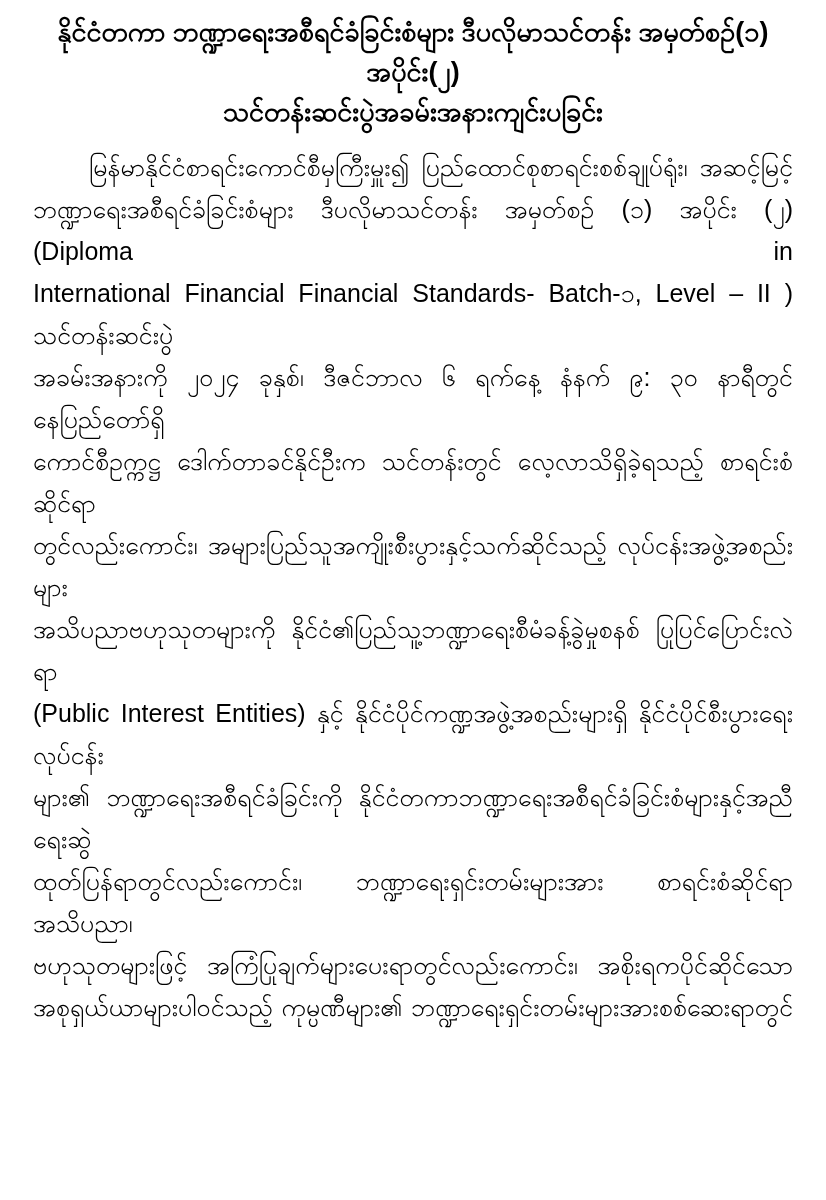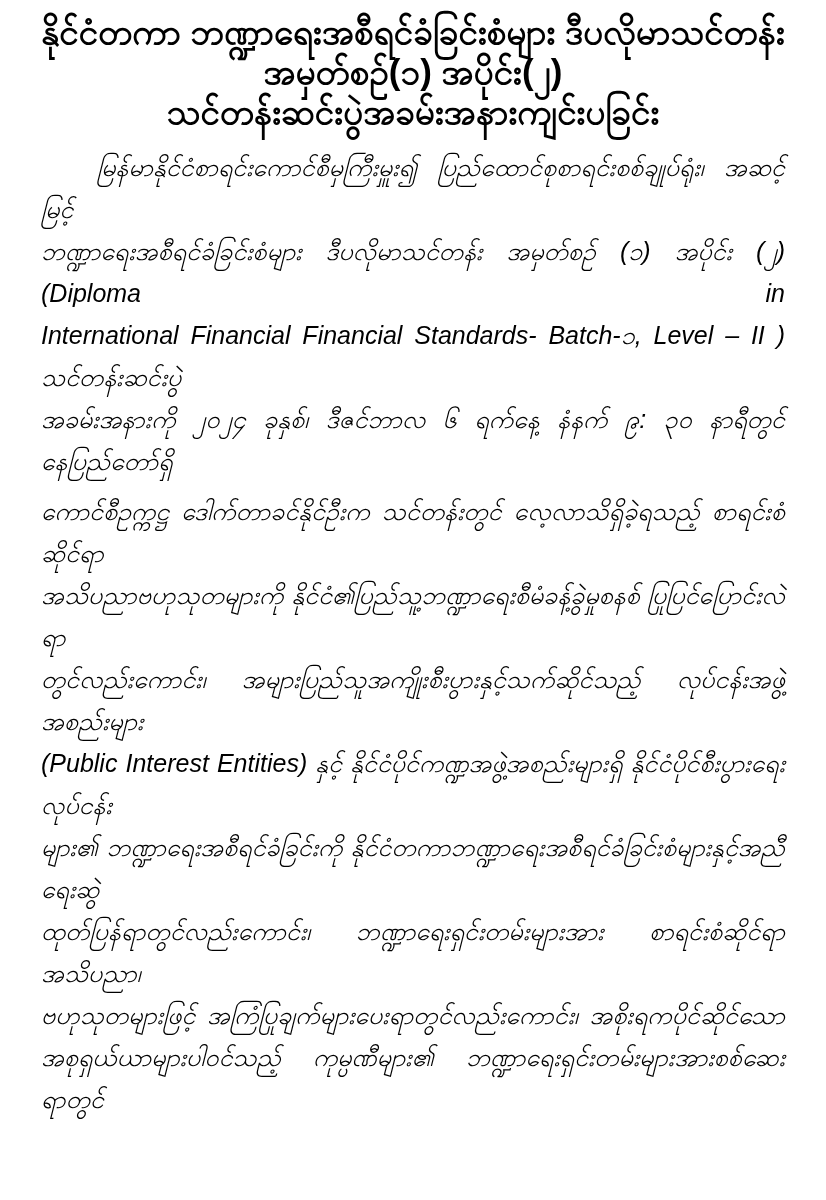--- a/index.html
+++ b/index.html
@@ -17,34 +17,33 @@
   .page {
     box-sizing: border-box;
     width: 826px;
     height: 1200px;
     padding: 12px 33px 0 33px;
     background: #ffffff;
   }
   .title-block {
     text-align: center;
     font-weight: bold;
-    font-size: 35px;
+    font-size: 27px;
     line-height: 40px;
     margin-bottom: 14px;
   }
   .title-line {
     text-align: center;
   }
   .body-text {
     font-size: 25px;
     line-height: 42px;
   }
   .para {
-    margin: 8px;
-    font-style: italic;
+    margin: 0;
   }
   .line {
     min-height: 42px;
     text-align: justify;
     text-align-last: justify;
     word-spacing: 1px;
   }
   .line.first {
     text-indent: 56px;
   }
@@ -62,22 +61,22 @@
   </div>
   <div class="body-text">
       <div class="para">
         <div class="line first">မြန်မာနိုင်ငံစာရင်းကောင်စီမှကြီးမှူး၍ ပြည်ထောင်စုစာရင်းစစ်ချုပ်ရုံး၊ အဆင့်မြင့်</div>
         <div class="line">ဘဏ္ဍာရေးအစီရင်ခံခြင်းစံများ ဒီပလိုမာသင်တန်း အမှတ်စဉ် (၁) အပိုင်း (၂) (Diploma in</div>
         <div class="line">International Financial Financial Standards- Batch-၁, Level – II ) သင်တန်းဆင်းပွဲ</div>
         <div class="line">အခမ်းအနားကို ၂၀၂၄ ခုနှစ်၊ ဒီဇင်ဘာလ ၆ ရက်နေ့ နံနက် ၉: ၃၀ နာရီတွင် နေပြည်တော်ရှိ</div>
       </div>
       <div class="para">
         <div class="line">ကောင်စီဥက္ကဋ္ဌ ဒေါက်တာခင်နိုင်ဦးက သင်တန်းတွင် လေ့လာသိရှိခဲ့ရသည့် စာရင်းစံဆိုင်ရာ</div>
+        <div class="line">တွင်လည်းကောင်း၊ အများပြည်သူအကျိုးစီးပွားနှင့်သက်ဆိုင်သည့် လုပ်ငန်းအဖွဲ့အစည်းများ</div>
         <div class="line">အသိပညာဗဟုသုတများကို နိုင်ငံ၏ပြည်သူ့ဘဏ္ဍာရေးစီမံခန့်ခွဲမှုစနစ် ပြုပြင်ပြောင်းလဲရာ</div>
-        <div class="line">တွင်လည်းကောင်း၊ အများပြည်သူအကျိုးစီးပွားနှင့်သက်ဆိုင်သည့် လုပ်ငန်းအဖွဲ့အစည်းများ</div>
         <div class="line">(Public Interest Entities) နှင့် နိုင်ငံပိုင်ကဏ္ဍအဖွဲ့အစည်းများရှိ နိုင်ငံပိုင်စီးပွားရေးလုပ်ငန်း</div>
         <div class="line">များ၏ ဘဏ္ဍာရေးအစီရင်ခံခြင်းကို နိုင်ငံတကာဘဏ္ဍာရေးအစီရင်ခံခြင်းစံများနှင့်အညီ ရေးဆွဲ</div>
         <div class="line">ထုတ်ပြန်ရာတွင်လည်းကောင်း၊ ဘဏ္ဍာရေးရှင်းတမ်းများအား စာရင်းစံဆိုင်ရာ အသိပညာ၊</div>
         <div class="line">ဗဟုသုတများဖြင့် အကြံပြုချက်များပေးရာတွင်လည်းကောင်း၊ အစိုးရကပိုင်ဆိုင်သော</div>
         <div class="line">အစုရှယ်ယာများပါဝင်သည့် ကုမ္ပဏီများ၏ ဘဏ္ဍာရေးရှင်းတမ်းများအားစစ်ဆေးရာတွင်</div>
       </div>
     </div>
 </div>
 
 </body></html>

